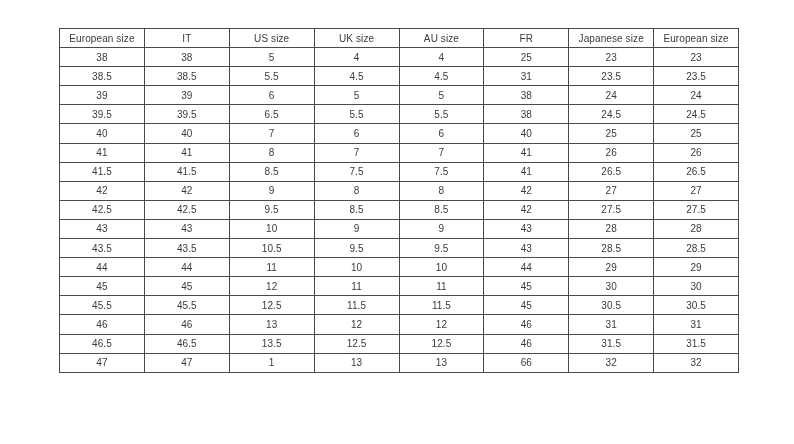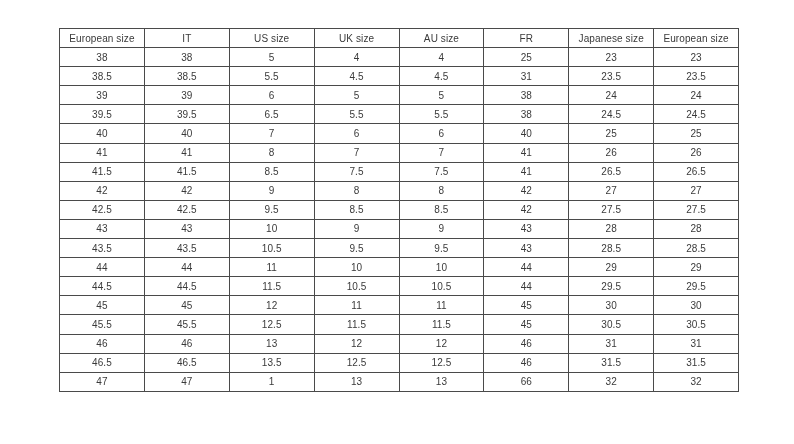--- a/index.html
+++ b/index.html
@@ -171,30 +171,20 @@
           <td>44</td>
           <td>44</td>
           <td>11</td>
           <td>10</td>
           <td>10</td>
           <td>44</td>
           <td>29</td>
           <td>29</td>
         </tr>
         <tr>
-          <td>44.5</td>
-          <td>44.5</td>
-          <td>11.5</td>
-          <td>10.5</td>
-          <td>10.5</td>
-          <td>44</td>
-          <td>29.5</td>
-          <td>29.5</td>
-        </tr>
-        <tr>
           <td>45</td>
           <td>45</td>
           <td>12</td>
           <td>11</td>
           <td>11</td>
           <td>45</td>
           <td>30</td>
           <td>30</td>
         </tr>
         <tr>

